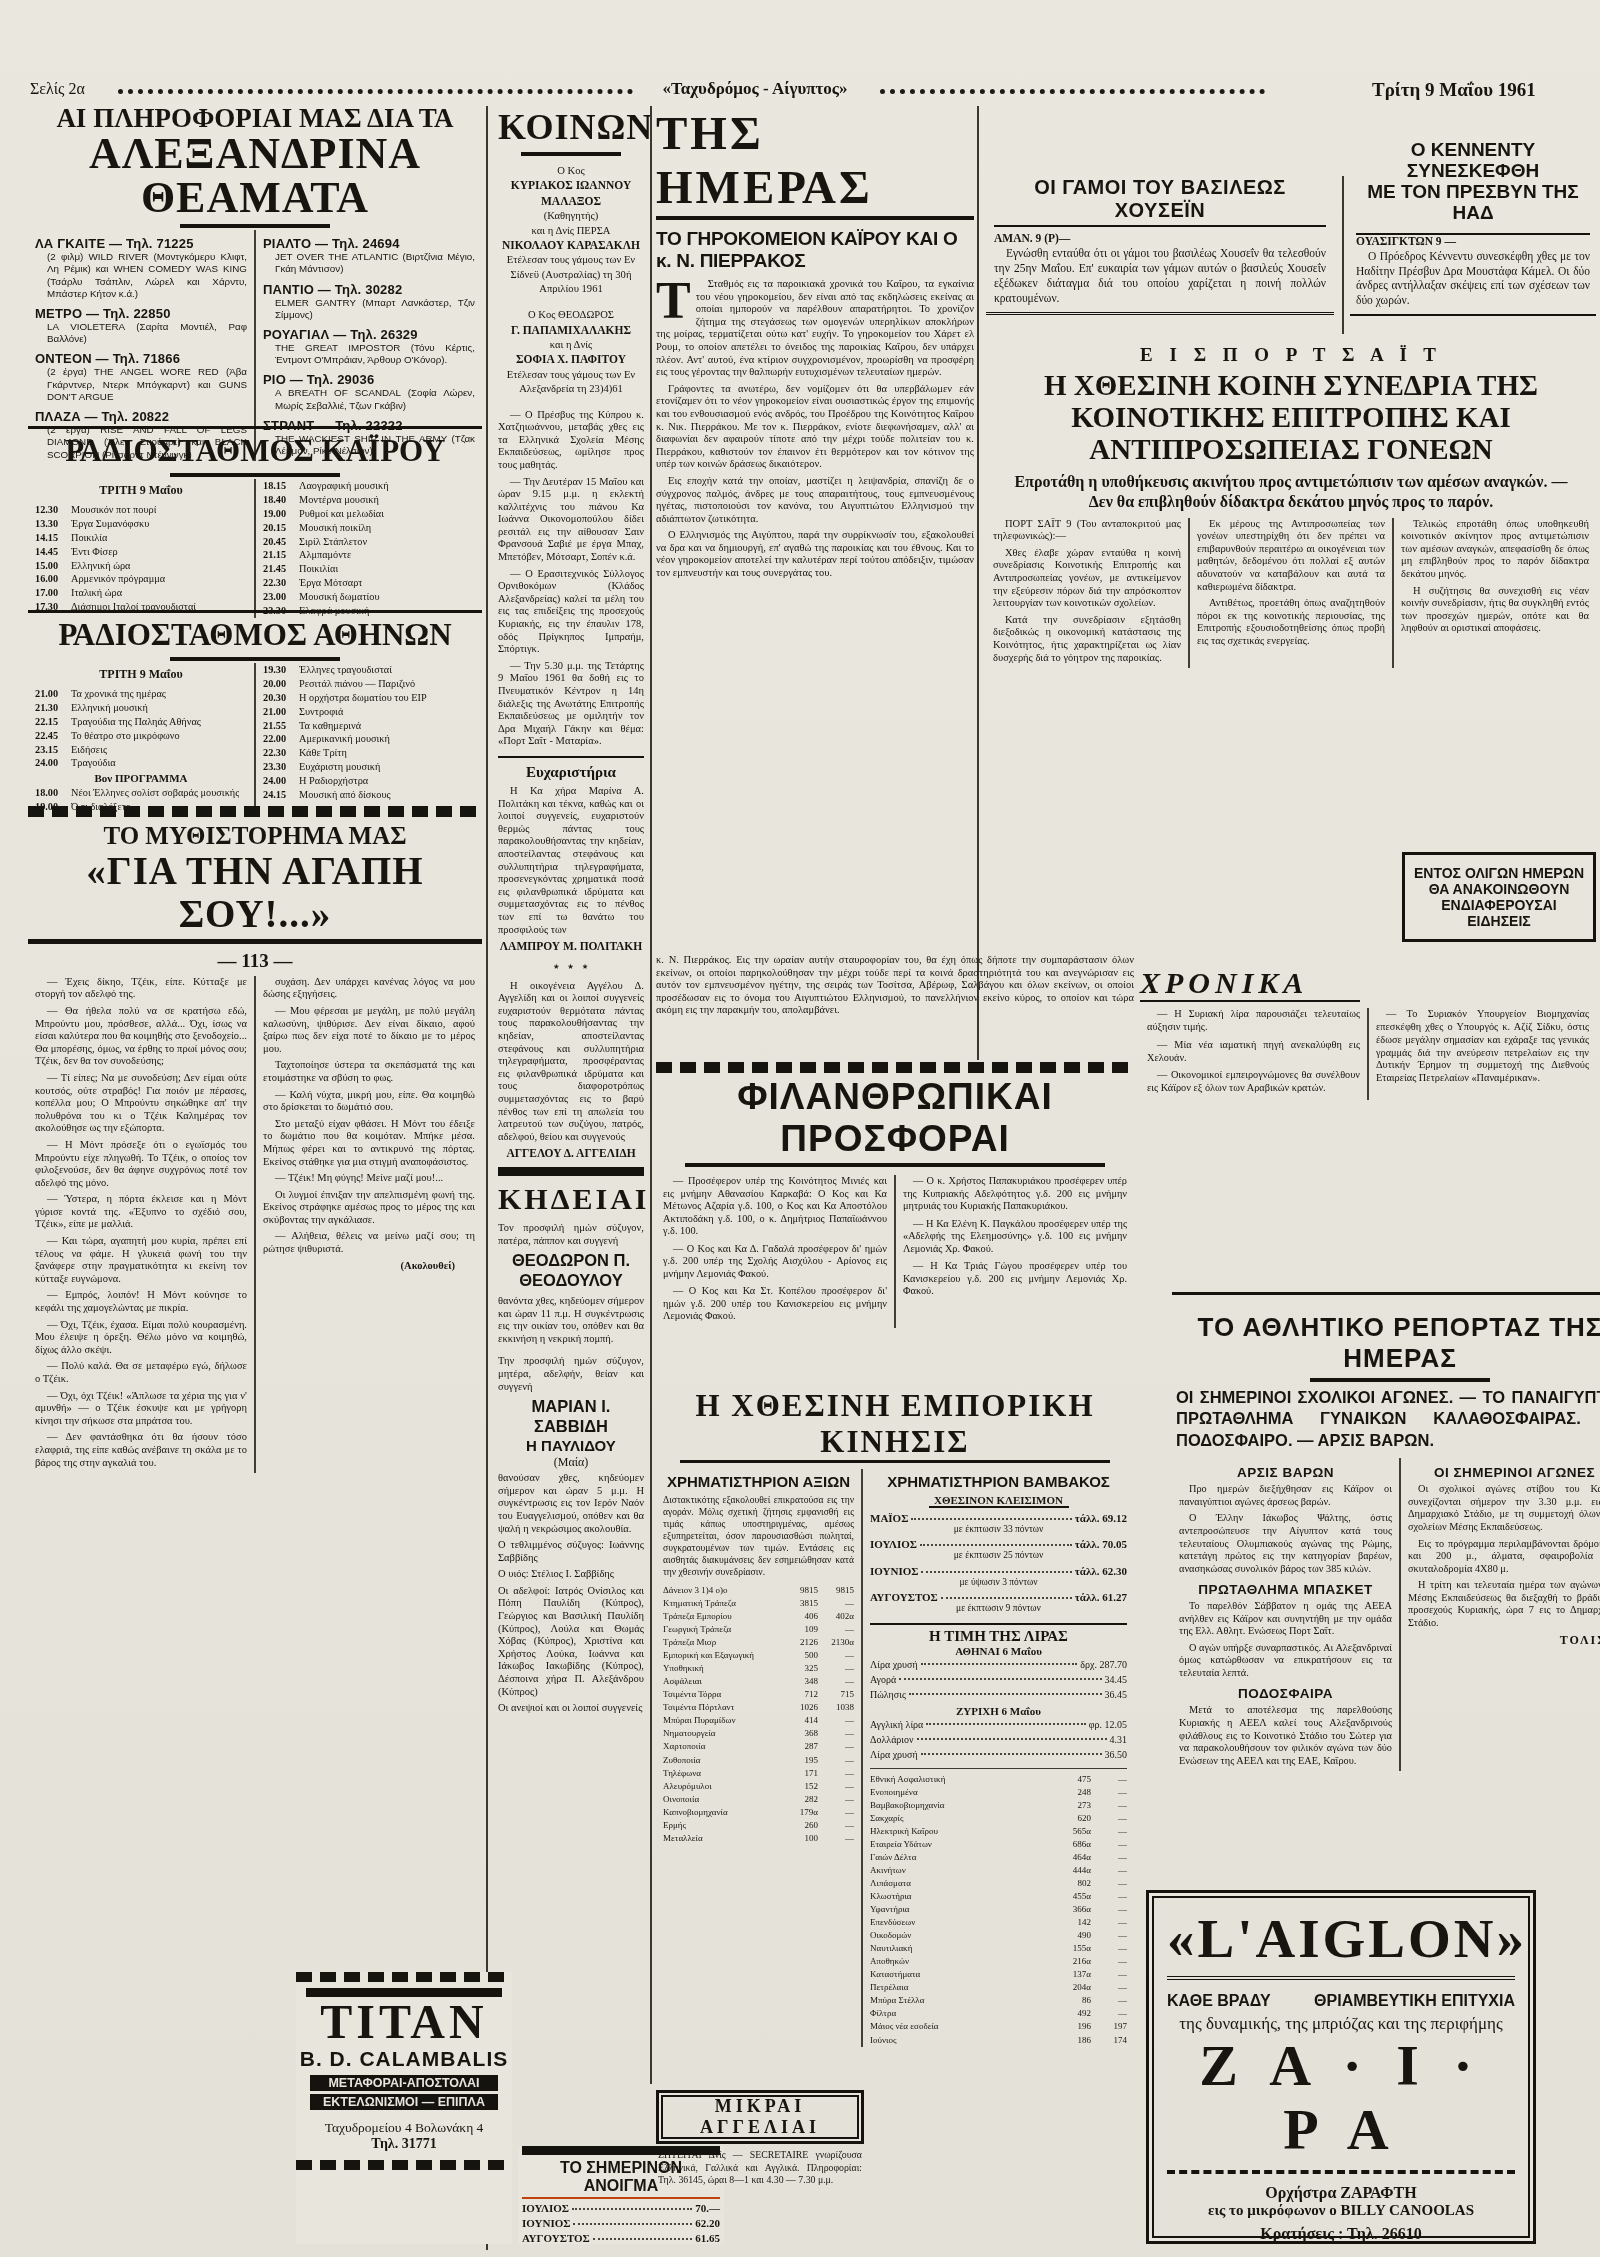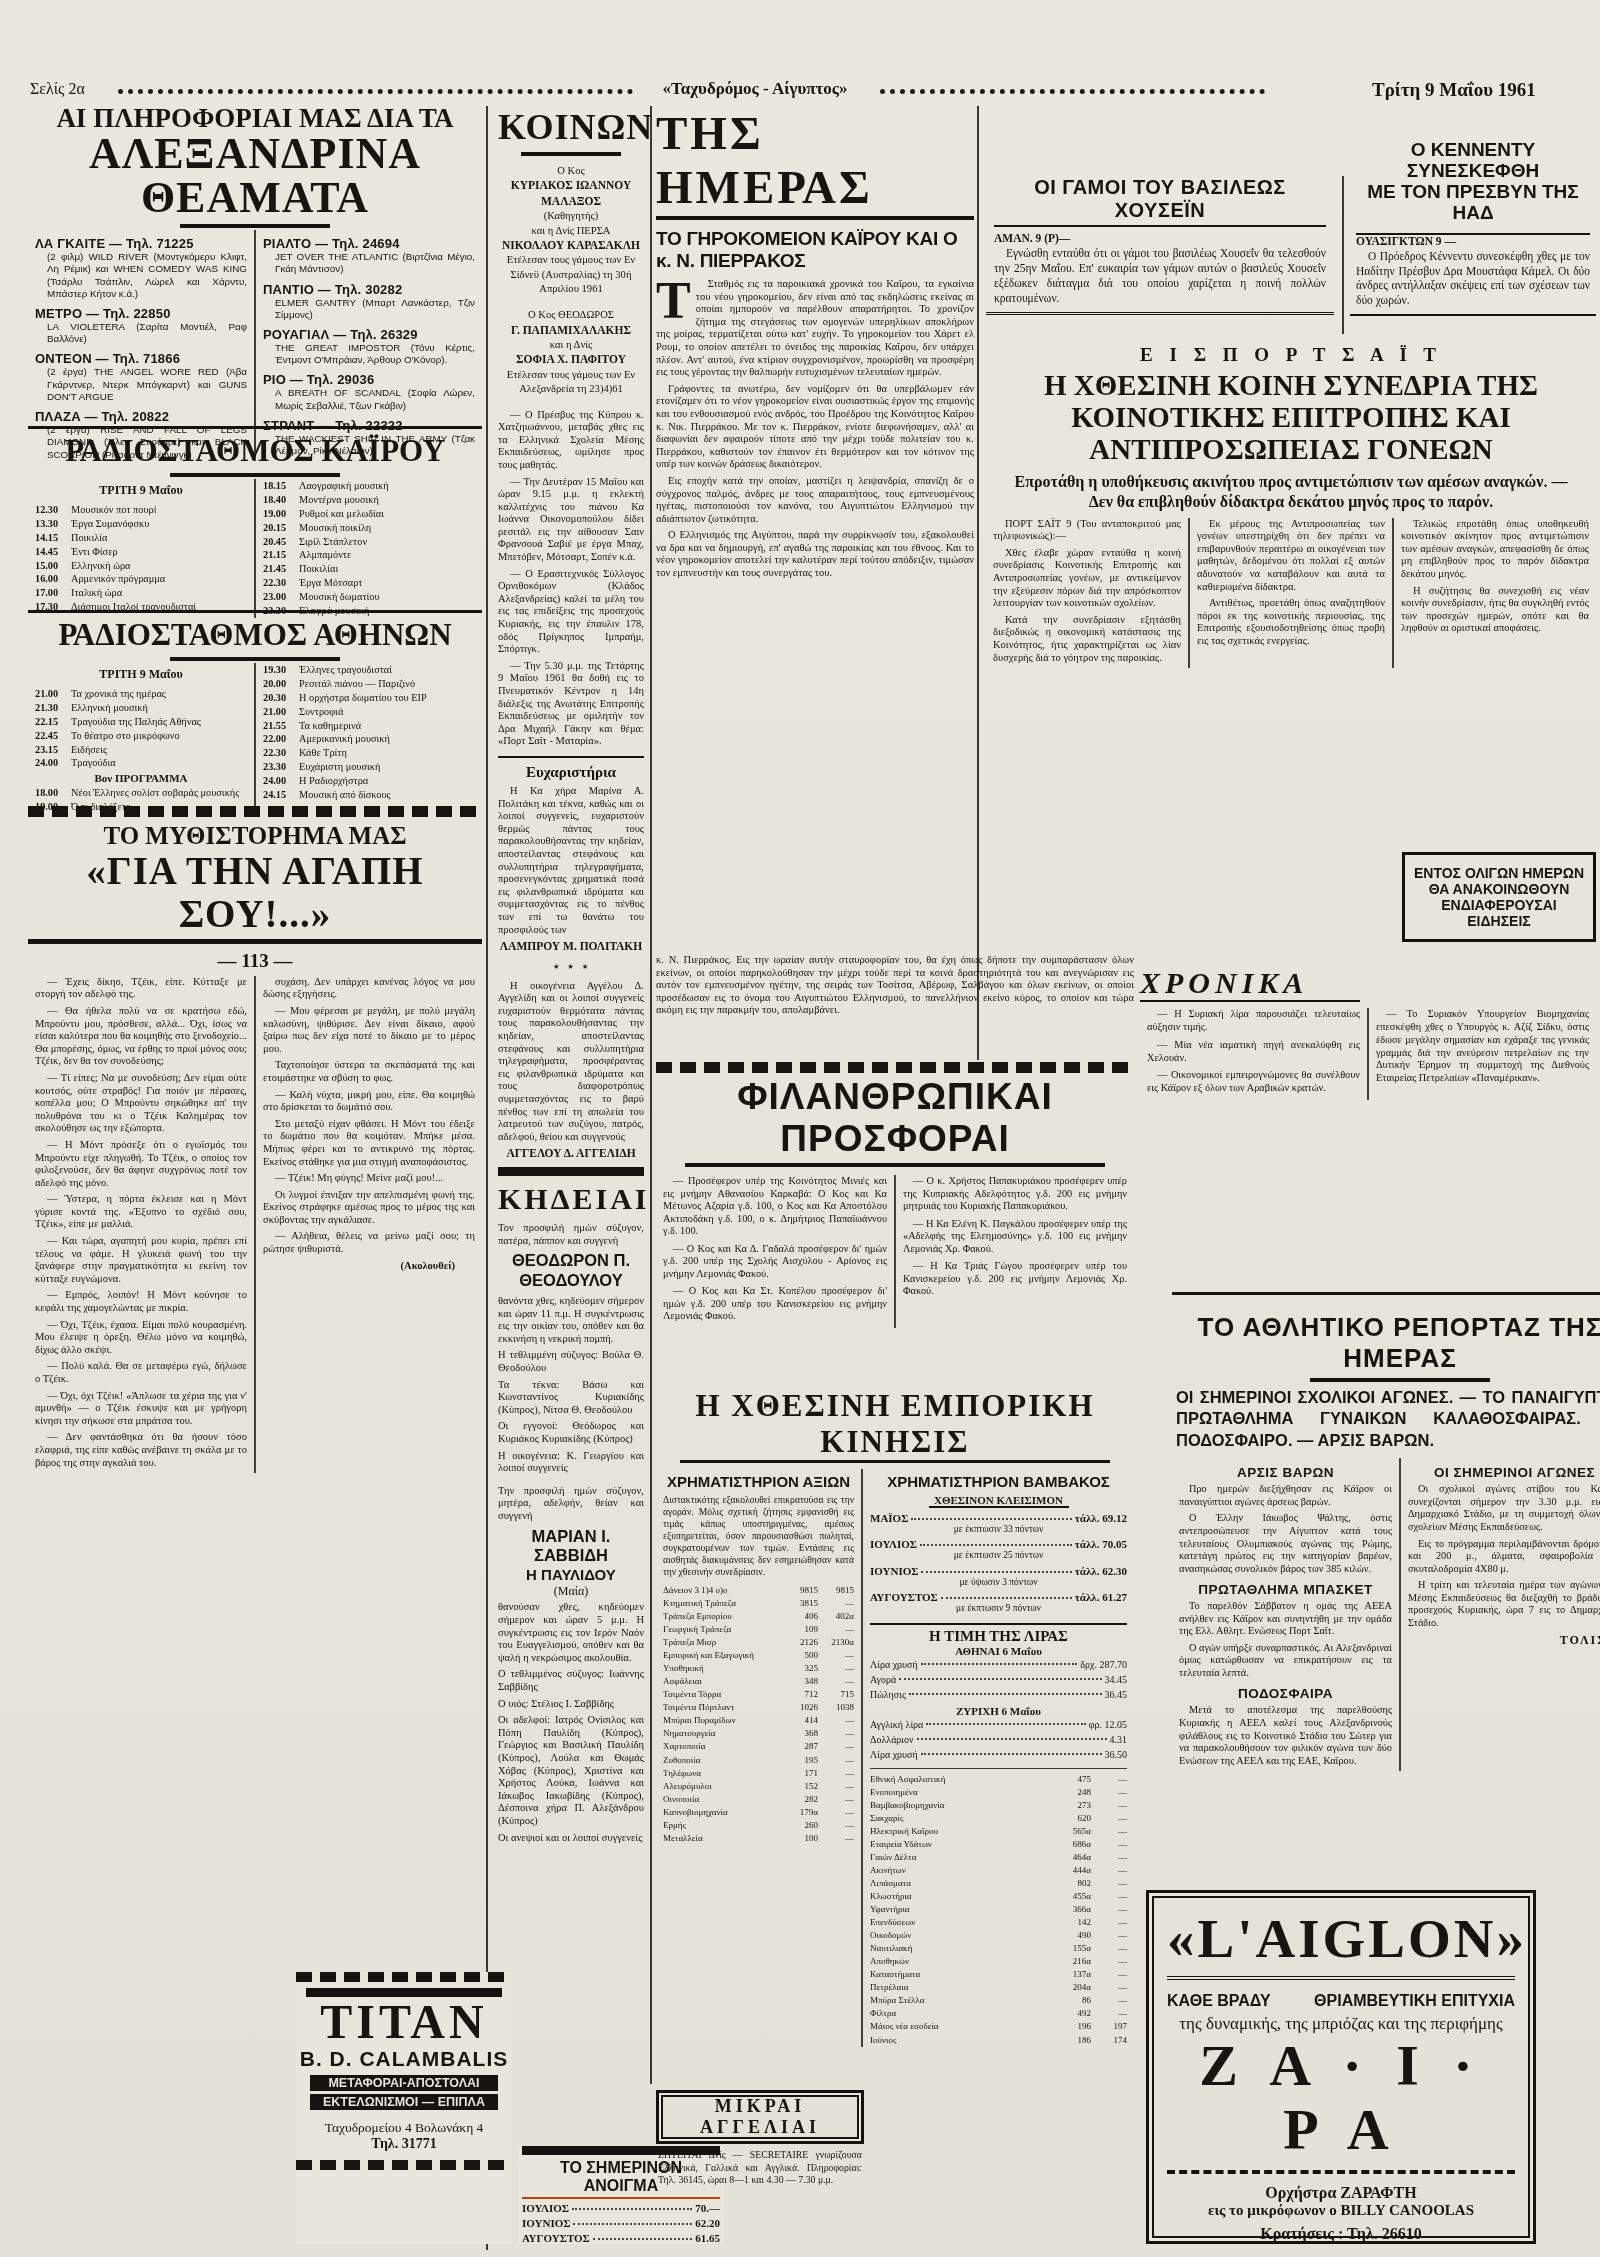--- a/index.html
+++ b/index.html
@@ -394,27 +394,20 @@
         <div class="c thname hide-empty">ΑΓΓΕΛΟΥ Δ. ΑΓΓΕΛΙΔΗ</div>
       </div>
       </div>
 
     <div class="blackbar" style="margin:6px 0"></div>
     <div class="c b" style="font-size:30px;letter-spacing:3px">ΚΗΔΕΙΑΙ</div>
     <div class="body" style="margin-top:6px">
       <p class="noind j">Τον προσφιλή ημών σύζυγον, πατέρα, πάππον και συγγενή</p>
       <div class="c b sans" style="font-size:16.5px;margin:4px 0">ΘΕΟΔΩΡΟΝ Π. ΘΕΟΔΟΥΛΟΥ</div>
       <p class="noind j">θανόντα χθες, κηδεύομεν σήμερον και ώραν 11 π.μ. Η συγκέντρωσις εις την οικίαν του, οπόθεν και θα εκκινήση η νεκρική πομπή.</p>
-      <div>
-
-      <p class="noind j">Η τεθλιμμένη σύζυγος: Βούλα Θ. Θεοδούλου</p>
-          <p class="noind j">Τα τέκνα: Βάσω και Κωνσταντίνος Κυριακίδης (Κύπρος), Νίτσα Θ. Θεοδούλου</p>
-          <p class="noind j">Οι εγγονοί: Θεόδωρος και Κυριάκος Κυριακίδης (Κύπρος)</p>
-          <p class="noind j">Η οικογένεια: Κ. Γεωργίου και λοιποί συγγενείς</p>
-        </div>
       <p class="noind j" style="margin-top:10px">Την προσφιλή ημών σύζυγον, μητέρα, αδελφήν, θείαν και συγγενή</p>
       <div class="c b sans" style="font-size:16.5px">ΜΑΡΙΑΝ Ι. ΣΑΒΒΙΔΗ</div>
       <div class="c b sans" style="font-size:15px">Η ΠΑΥΛΙΔΟΥ</div>
       <div class="c" style="font-size:12px;margin-bottom:3px">(Μαία)</div>
       <p class="noind j">θανούσαν χθες, κηδεύομεν σήμερον και ώραν 5 μ.μ. Η συγκέντρωσις εις τον Ιερόν Ναόν του Ευαγγελισμού, οπόθεν και θα ψαλή η νεκρώσιμος ακολουθία.</p>
       <div>
 
       <p class="noind j">Ο τεθλιμμένος σύζυγος: Ιωάννης Σαββίδης</p>
           <p class="noind j">Ο υιός: Στέλιος Ι. Σαββίδης</p>
           <p class="noind j">Οι αδελφοί: Ιατρός Ονίσιλος και Πόπη Παυλίδη (Κύπρος), Γεώργιος και Βασιλική Παυλίδη (Κύπρος), Λούλα και Θωμάς Χόβας (Κύπρος), Χριστίνα και Χρήστος Λούκα, Ιωάννα και Ιάκωβος Ιακωβίδης (Κύπρος), Δέσποινα χήρα Π. Αλεξάνδρου (Κύπρος)</p>

